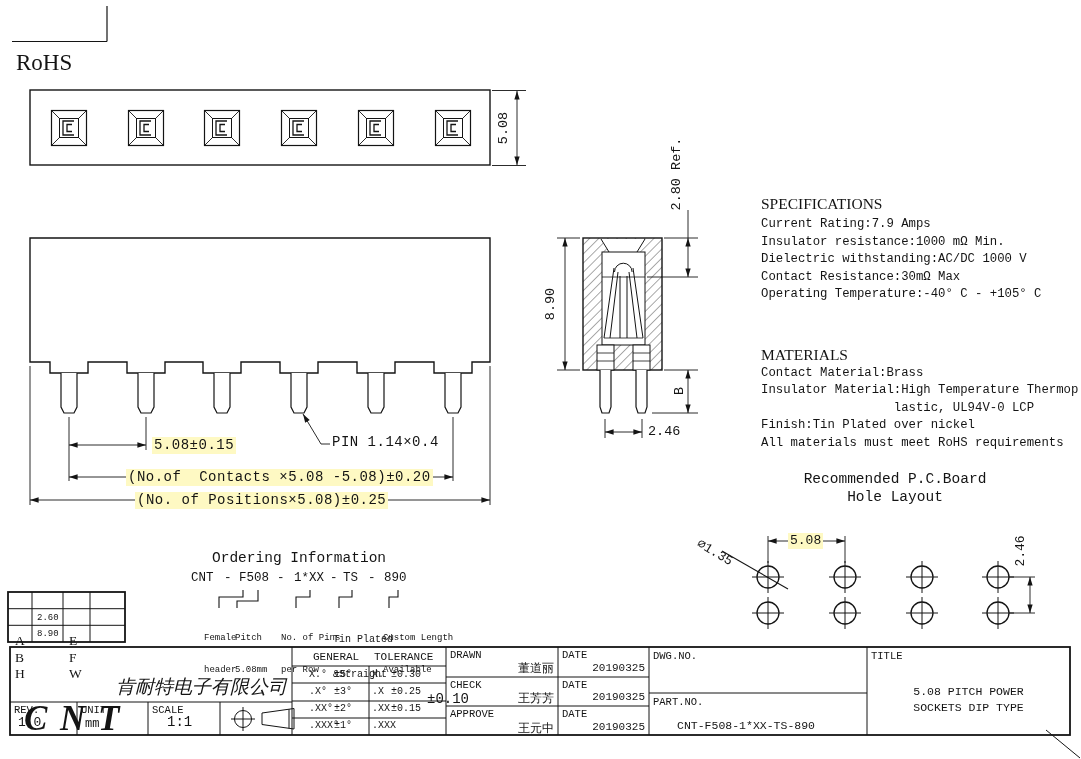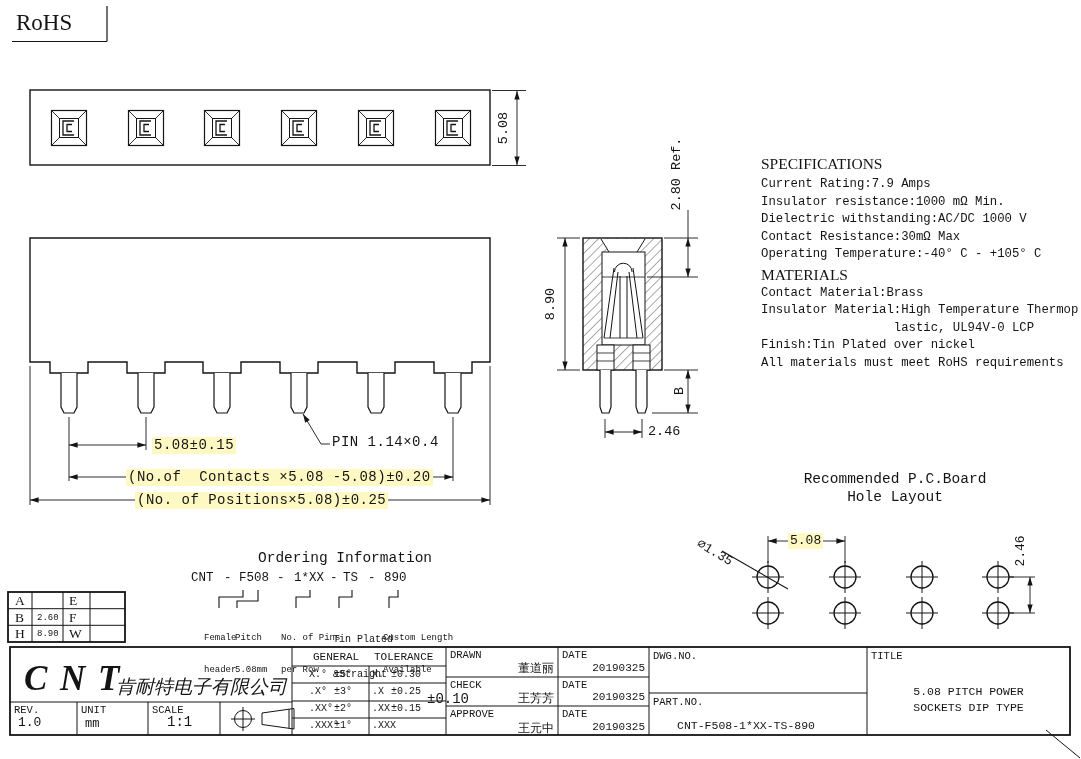--- a/index.html
+++ b/index.html
@@ -1,21 +1,21 @@
 <!DOCTYPE html>
 <html><head>
 <meta charset="utf-8">
 <style>
   html,body{margin:0;padding:0;}
   body{width:1081px;height:759px;position:relative;background:#fff;overflow:hidden;
        font-family:"Liberation Mono","DejaVu Sans Mono",monospace;color:#141414;}
   .abs{position:absolute;}
   .t{position:absolute;white-space:pre;line-height:1.2;color:#141414;
      font-family:"Liberation Mono","DejaVu Sans Mono",monospace;}
-  .serif{font-family:"Liberation Serif","DejaVu Serif",serif;}
+  .serif{font-family:"Liberation Serif","DejaVu Serif",serif;margin-top:40px;}
   .rot{transform:translate(-50%,-50%) rotate(-90deg);}
   .bgw{background:#fef9c3;padding:0 2px;}
   .ctr{text-align:center;}
   .rt{text-align:right;}
   .lbl2 div{line-height:10.5px;}
   svg{position:absolute;left:0;top:0;}
 </style>
 </head>
 <body>
 
@@ -203,21 +203,21 @@
 <span class="t rot" style="left:677px;top:174px;font-size:13.5px;">2.80 Ref.</span>
 <span class="t rot" style="left:680px;top:391px;font-size:13.5px;">B</span>
 <span class="t" style="left:648px;top:424px;font-size:13.5px;">2.46</span>
 
 <div class="t ctr" style="left:765px;top:471px;width:260px;font-size:14.5px;">Recommended P.C.Board</div>
 <div class="t ctr" style="left:765px;top:489px;width:260px;font-size:14.5px;">Hole Layout</div>
 <span class="t" style="left:702px;top:536px;font-size:13px;transform:rotate(31deg);transform-origin:left top;">∅1.35</span>
 <span class="t bgw" style="left:788px;top:533px;font-size:13px;">5.08</span>
 <span class="t rot" style="left:1021px;top:551px;font-size:13px;">2.46</span>
 
-<span class="t" style="left:212px;top:550px;font-size:14.5px;margin-left:46px;">Ordering Information</span>
+<span class="t" style="left:212px;top:550px;font-size:14.5px;">Ordering Information</span>
 <span class="t" style="left:191px;top:571px;font-size:12.5px;">CNT</span>
 <span class="t" style="left:224px;top:571px;font-size:12.5px;">-</span>
 <span class="t" style="left:239px;top:571px;font-size:12.5px;">F508</span>
 <span class="t" style="left:277px;top:571px;font-size:12.5px;">-</span>
 <span class="t" style="left:294px;top:571px;font-size:12.5px;">1*XX</span>
 <span class="t" style="left:330px;top:571px;font-size:12.5px;">-</span>
 <span class="t" style="left:343px;top:571px;font-size:12.5px;">TS</span>
 <span class="t" style="left:368px;top:571px;font-size:12.5px;">-</span>
 <span class="t" style="left:384px;top:571px;font-size:12.5px;">890</span>
 

